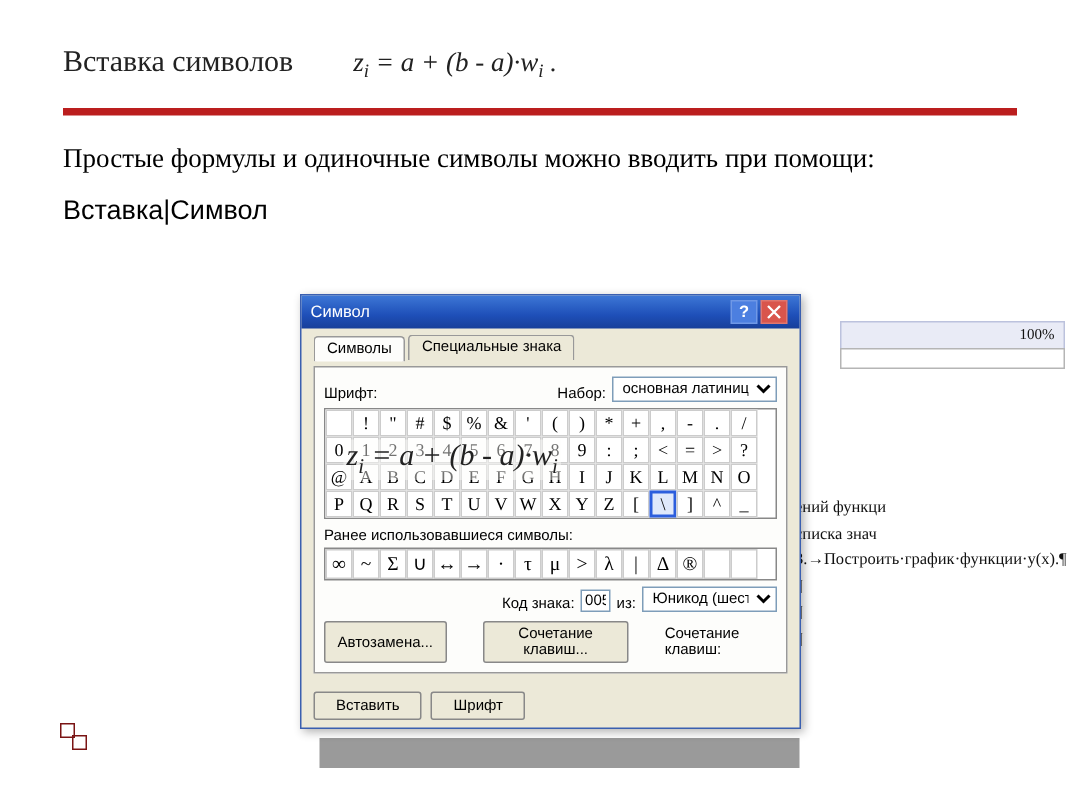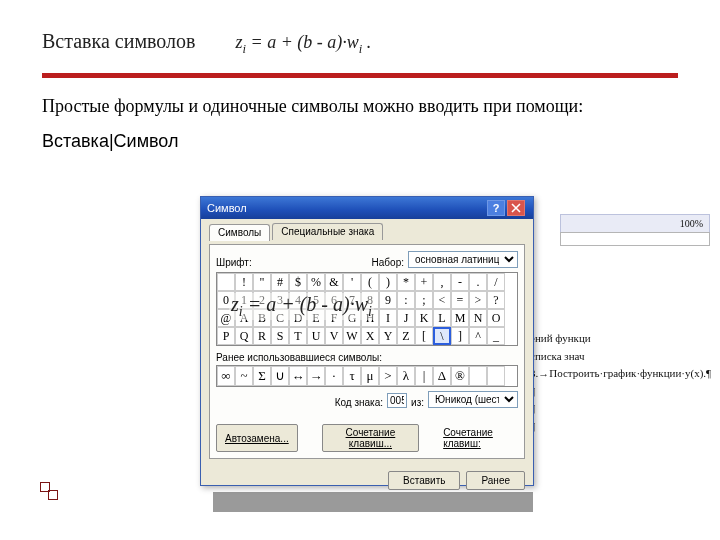--- a/index.html
+++ b/index.html
@@ -155,31 +155,31 @@
     grid-template-columns: repeat(16, 18px);
     grid-auto-rows:20px;
     border:1px solid #888; background:#fff;
   }
   .recentGrid .cell {
     border:1px solid #ccc;
     display:flex;align-items:center;justify-content:center;
     font-family:"Times New Roman", serif; font-size:13px;
   }
   .bottom-btns {
-    display:flex; gap:24px; margin-top:16px;text-decoration:underline;
+    display:flex; gap:24px; margin-top:6px;
   }
   .wbtn {
     border:1px solid #888;
     background:#ece9d8;
     padding:2px 8px;
     font-size:10px;
     border-radius:2px;
   }
   .dlg-actions {
-    display:flex; justify-content:flex-end; gap:6px;
+    display:flex; gap:6px;
     padding:6px 8px 6px 8px;
   }
   .dlg-actions .wbtn { padding:3px 14px; }
   .greybar {
     position:absolute;
     left:213px; top:492px;
     width:320px; height:20px;
     background:#9a9a9a;
   }
 </style>
@@ -335,18 +335,18 @@
       </div>
       <div class="bottom-btns">
         <button class="wbtn">Автозамена...</button>
         <button class="wbtn">Сочетание клавиш...</button>
         <span class="lbl" style="align-self:center">Сочетание клавиш:</span>
       </div>
     </div>
   </div>
   <div class="dlg-actions">
     <button class="wbtn">Вставить</button>
-    <button class="wbtn">Ранее</button>
+    <button class="wbtn">Шрифт</button>
   </div>
 </div>
 
 <div class="sq sq1"></div>
 <div class="sq sq2"></div>
 
 </body></html>

